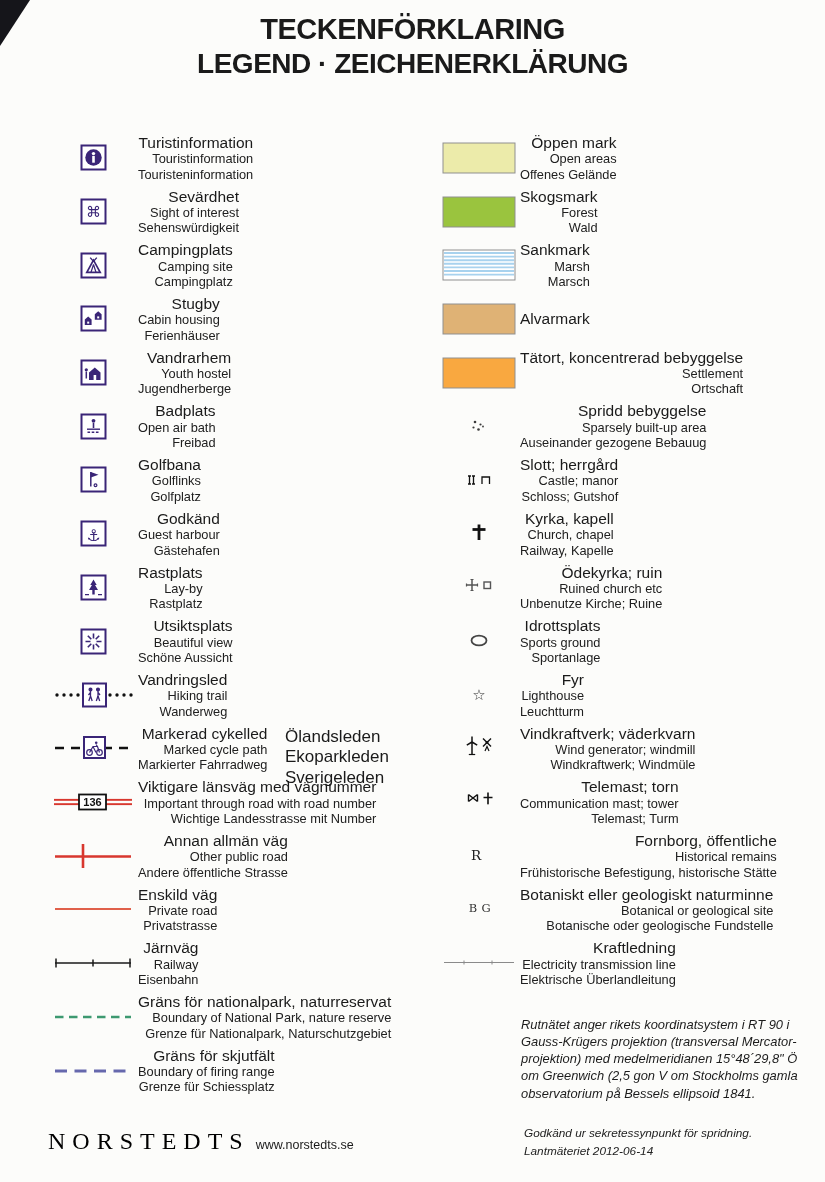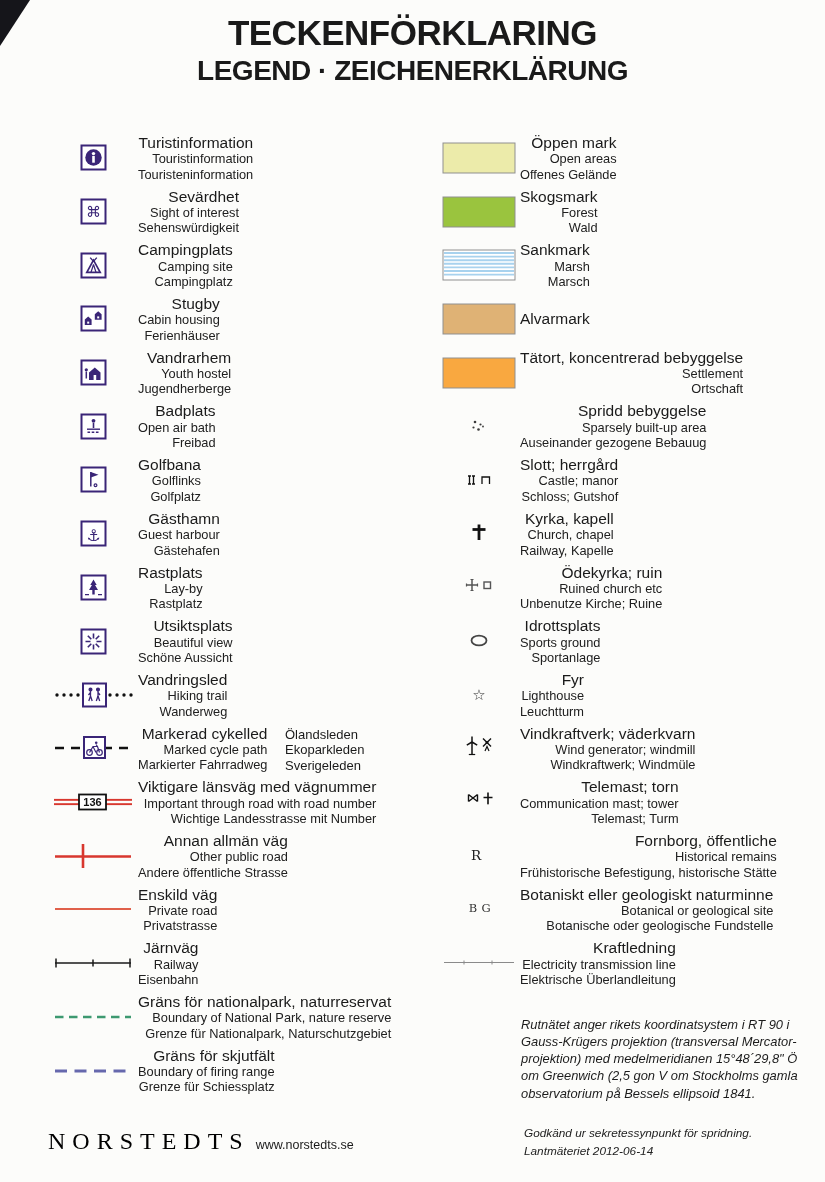--- a/index.html
+++ b/index.html
@@ -6,34 +6,34 @@
   .page {
     position:relative; width:825px; height:1182px; margin:0 auto;
     background:#fcfcfa; overflow:hidden;
     font-family:"Liberation Sans","DejaVu Sans",sans-serif; color:#1a1a1a;
   }
   .scan-corner {
     position:absolute; top:0; left:0; width:30px; height:46px;
     background:#15151a; clip-path:polygon(0 0,100% 0,0 100%);
   }
   .header { position:absolute; top:14px; left:0; width:100%; text-align:center; }
-  .title { font-size:35px; font-weight:bold; letter-spacing:-0.5px; line-height:1.1; }
+  .title { font-size:29px; font-weight:bold; letter-spacing:-0.5px; line-height:1.1; }
   .subtitle { font-size:28px; font-weight:bold; letter-spacing:-0.5px; margin-top:2px; }
   .col { position:absolute; top:131px; }
   .col-left  { left:48px;  width:388px; }
   .col-right { left:437px; width:385px; }
   .item { display:flex; height:53.7px; position:relative; align-items:flex-start; }
   .sym { width:90px; height:100%; flex-shrink:0; display:flex; align-items:center; justify-content:center; }
   .col-right .sym { width:83px; }
   .labels { padding-top:3px;text-align:right; }
   .item.single .labels { display:flex; align-items:center; height:100%; padding-top:0; }
   .l0 { font-size:15.5px; line-height:1.12; white-space:nowrap; }
   .l1,.l2 { font-size:12.8px; line-height:1.2; color:#202020; white-space:nowrap; }
   .extra { position:absolute; left:237px; top:5px; }
-  .extra div { font-size:13px; line-height:1.22; white-space:nowrap; }
+  .extra div { font-size:17px; line-height:1.22; white-space:nowrap; }
   .note {
     position:absolute; left:521px; top:1016px; width:296px;
     font-style:italic; font-size:12.9px; line-height:1.33; color:#1c1c1c;
   }
   .footer-brand { position:absolute; left:48px; top:1128px; white-space:nowrap; }
   .brand-text { font-family:"Liberation Serif","DejaVu Serif",serif; font-size:24px; letter-spacing:7px; color:#000000; }
   .brand-url { font-size:12.5px; margin-left:6px; color:#1a1a1a; }
   .approval { position:absolute; left:524px; top:1124px; font-style:italic; font-size:11.8px; line-height:1.55; color:#222; }
 </style>
 </head>
@@ -155,21 +155,21 @@
         </div>
       </div>
       <div class="item">
         <div class="sym">
           <svg width="27" height="27" viewBox="0 0 27 27">
             <rect x="1.5" y="1.5" width="24" height="24" fill="#fff" stroke="#3a2577" stroke-width="2"></rect>
             <text x="13.5" y="20.6" font-size="16" text-anchor="middle" fill="#3a2577" font-family="'DejaVu Sans',sans-serif">⚓</text>
           </svg>
         </div>
         <div class="labels">
-          <div class="l0">Gästhamn</div>
+          <div class="l0">Godkänd</div>
           <div class="l1">Guest harbour</div>
           <div class="l2">Gästehafen</div>
         </div>
       </div>
       <div class="item">
         <div class="sym">
           <svg width="27" height="27" viewBox="0 0 27 27">
             <rect x="1.5" y="1.5" width="24" height="24" fill="#fff" stroke="#3a2577" stroke-width="2"></rect>
             <path d="M13.5 5.5 L10.3 11 h1.7 L9 16 h3.3 v4.5 h2.4 V16 H18 L15 11 h1.7 Z" fill="#3a2577"></path>
             <path d="M5 20.7 h4 M18 20.7 h4" stroke="#3a2577" stroke-width="1.2"></path>

